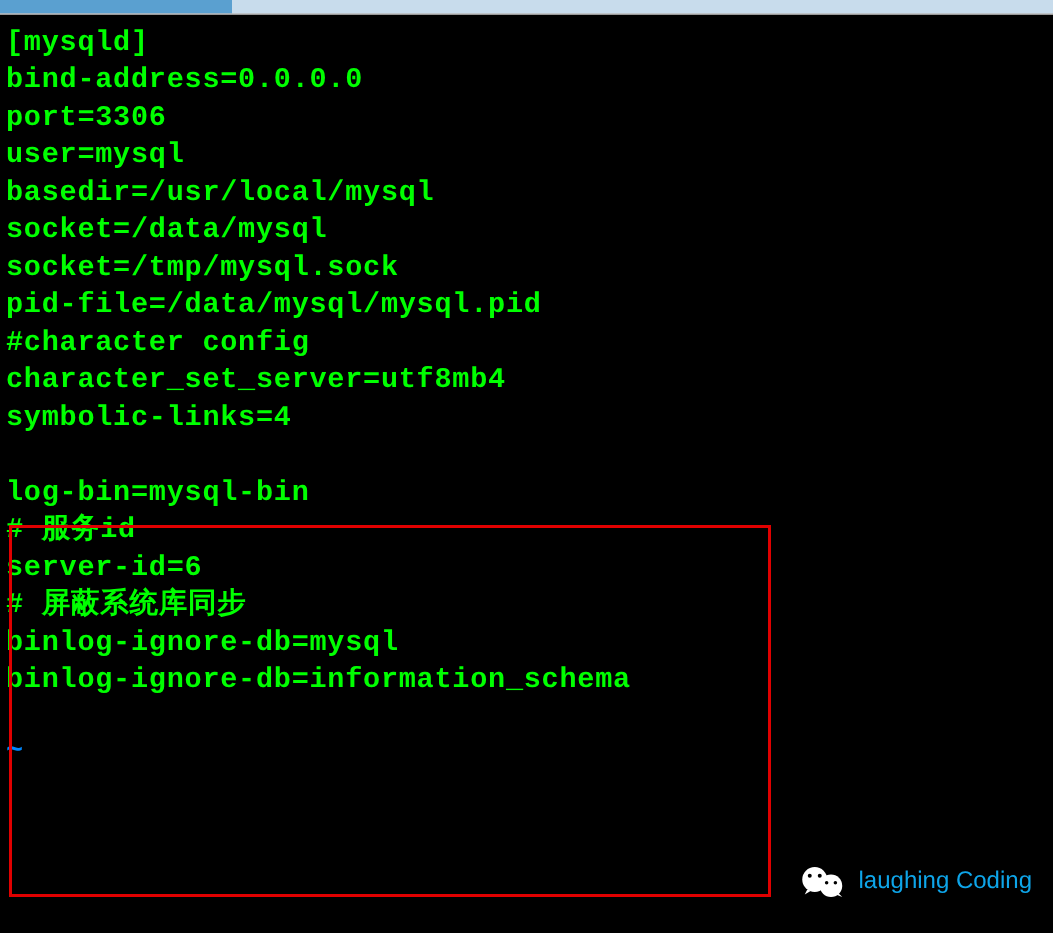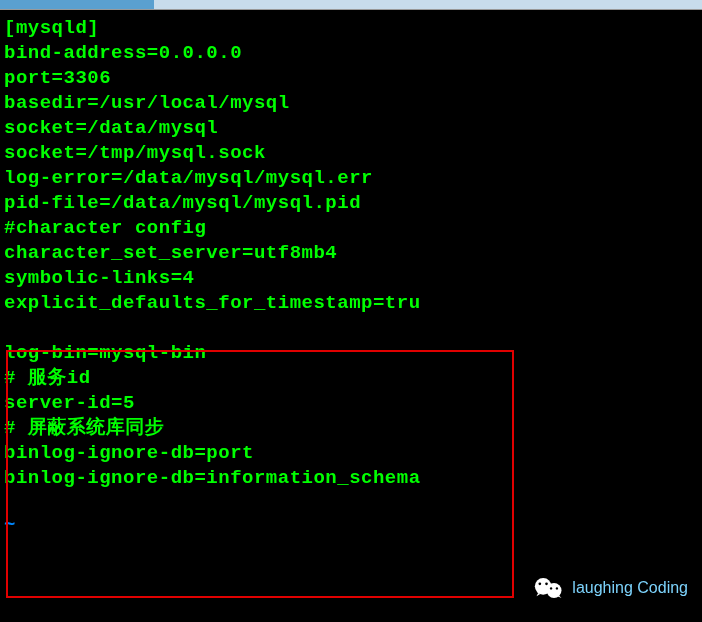--- a/index.html
+++ b/index.html
@@ -81,48 +81,47 @@
       height: 24px;
       position: relative;
     }
     .watermark-icon svg {
       width: 100%;
       height: 100%;
     }
     .watermark-text {
       font-family: Arial, sans-serif;
       font-size: 16px;
-      color: #7dd3fc;
+      color: #0ea5e9;
       font-weight: normal;
     }
   </style>
 </head>
 <body>
 
 <div class="window">
   <div class="title-bar"></div>
   <div class="terminal">
     <div class="line">[mysqld]</div>
     <div class="line">bind-address=0.0.0.0</div>
     <div class="line">port=3306</div>
+    <div class="line">user=mysql</div>
     <div class="line">basedir=/usr/local/mysql</div>
     <div class="line">socket=/data/mysql</div>
     <div class="line">socket=/tmp/mysql.sock</div>
-    <div class="line">log-error=/data/mysql/mysql.err</div>
     <div class="line">pid-file=/data/mysql/mysql.pid</div>
     <div class="line">#character config</div>
     <div class="line">character_set_server=utf8mb4</div>
     <div class="line">symbolic-links=4</div>
-    <div class="line">explicit_defaults_for_timestamp=tru</div>
     <div class="spacer"></div>
     <div class="line">log-bin=mysql-bin</div>
     <div class="line"># 服务id</div>
-    <div class="line">server-id=5</div>
+    <div class="line">server-id=6</div>
     <div class="line"># 屏蔽系统库同步</div>
-    <div class="line">binlog-ignore-db=port</div>
+    <div class="line">binlog-ignore-db=mysql</div>
     <div class="line">binlog-ignore-db=information_schema</div>
     <div class="highlight-box"></div>
     <div class="tilde">~</div>
 
     <div class="watermark">
       <div class="watermark-icon">
         <svg viewBox="0 0 36 28">
           <circle cx="11" cy="12" r="10" fill="#fff"></circle>
           <circle cx="24" cy="17" r="9" fill="#fff"></circle>
           <circle cx="7" cy="9" r="1.6" fill="#000"></circle>

